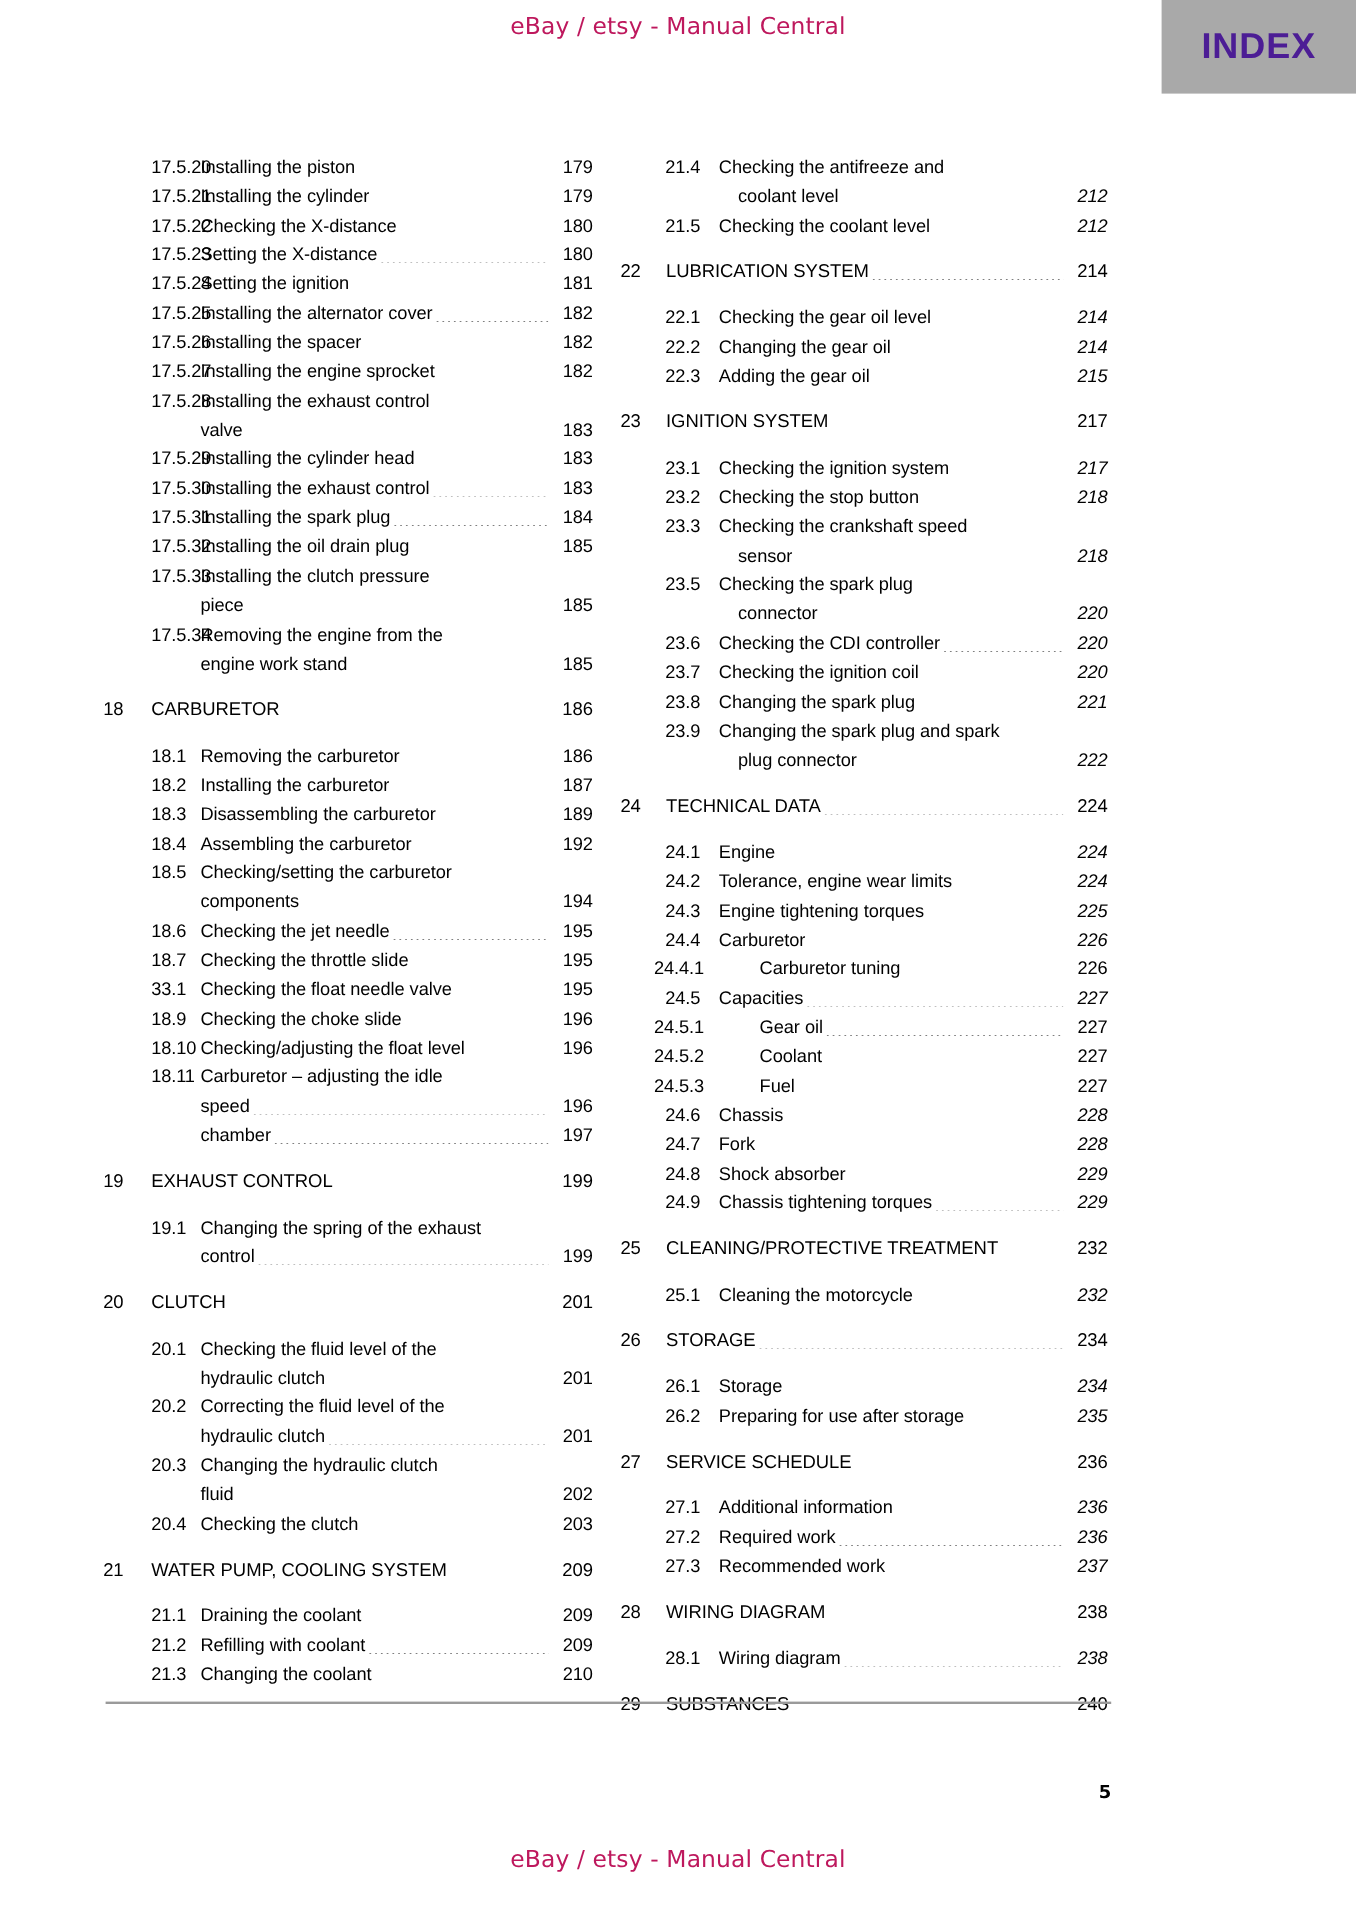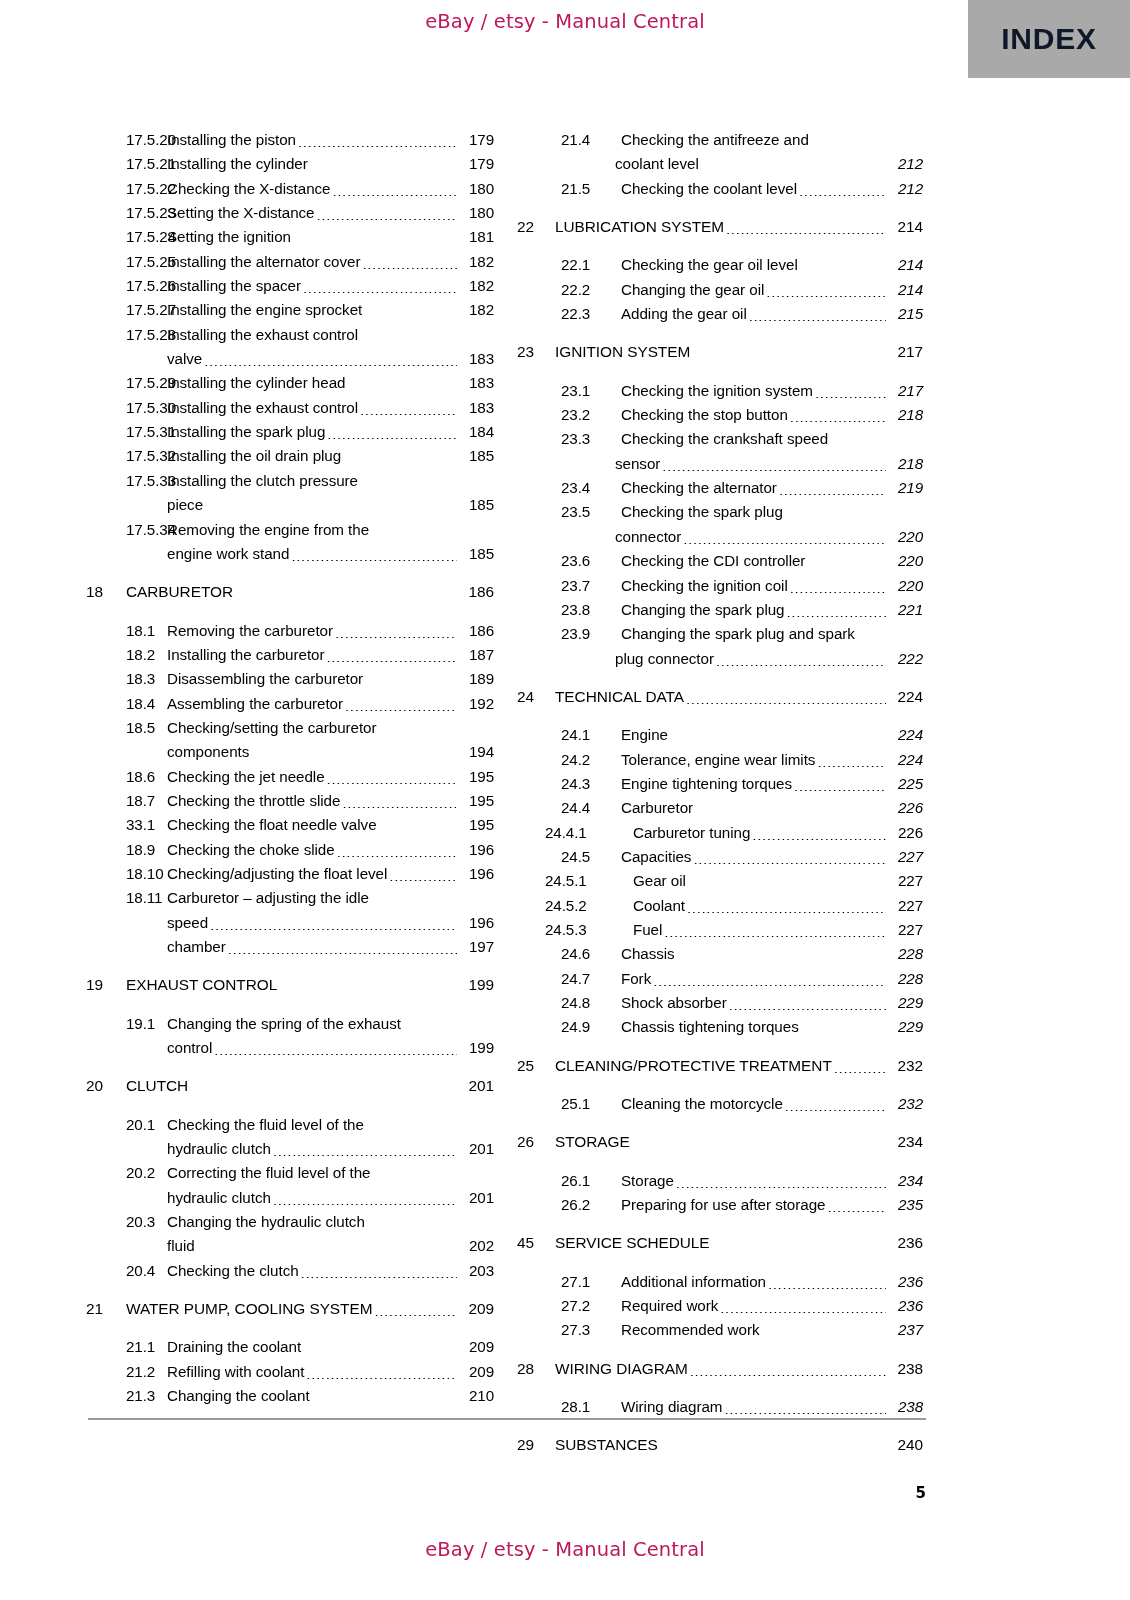--- a/index.html
+++ b/index.html
@@ -42,21 +42,21 @@
     background: #a9a9a9;
     display: flex;
     align-items: center;
     justify-content: center;
   }
   .index-tab-label {
     font-family: "Liberation Sans", sans-serif;
     font-weight: bold;
     font-size: 30px;
     letter-spacing: 0.8px;
-    color: #0f172a;
+    color: #4c1d95;
   }
 
   
   .toc-col {
     position: absolute;
     top: 128px;
   }
   .col-left  { left: 86px;  width: 408px; }
   .col-right { left: 517px; width: 406px; }
 
@@ -116,21 +116,21 @@
   .col-left  .lvl2 .num { width: 41px; margin-left: 40px; }
   .col-left  .lvl2 .pg  { width: 36px; }
 
   
   .col-left  .cont.lvl2 .num { width: 41px; margin-left: 40px; }
 
   
   .col-right .lvl1 .num { width: 38px; }
   .col-right .lvl1 .pg  { width: 36px; }
 
-  .col-right .lvl2 .num { width: 60px; margin-left: 44px; }
+  .col-right .lvl2 .num { width: 60px; margin-left: 22px; text-align: center; }
   .col-right .lvl2 .pg  { width: 36px; font-style: italic; }
 
   .col-right .lvl3 .num { width: 88px; margin-left: 28px; }
   .col-right .lvl3 .pg  { width: 36px; }
   .col-right .cont.lvl2 .num { width: 60px; margin-left: 38px; }
 
   
   .lvl1 .ttl, .lvl1 .num, .lvl1 .pg { font-size: 15.4px; }
 
   
@@ -519,26 +519,20 @@
       <span class="ttl">Checking the crankshaft speed</span>
       <span class="dots"></span>
       <span class="pg"></span>
     </div>
     <div class="toc-row lvl2 cont">
       <span class="num"></span>
       <span class="ttl">sensor</span>
       <span class="dots"></span>
       <span class="pg">218</span>
     </div>
-    <div class="toc-row lvl2">
-      <span class="num">23.4</span>
-      <span class="ttl">Checking the alternator</span>
-      <span class="dots"></span>
-      <span class="pg">219</span>
-    </div>
     <div class="toc-row lvl2 nodots">
       <span class="num">23.5</span>
       <span class="ttl">Checking the spark plug</span>
       <span class="dots"></span>
       <span class="pg"></span>
     </div>
     <div class="toc-row lvl2 cont">
       <span class="num"></span>
       <span class="ttl">connector</span>
       <span class="dots"></span>
@@ -682,21 +676,21 @@
       <span class="dots"></span>
       <span class="pg">234</span>
     </div>
     <div class="toc-row lvl2">
       <span class="num">26.2</span>
       <span class="ttl">Preparing for use after storage</span>
       <span class="dots"></span>
       <span class="pg">235</span>
     </div>
     <div class="toc-row lvl1 gap-before">
-      <span class="num">45</span>
+      <span class="num">27</span>
       <span class="ttl">SERVICE SCHEDULE</span>
       <span class="dots"></span>
       <span class="pg">236</span>
     </div>
     <div class="toc-row lvl2 gap-before">
       <span class="num">27.1</span>
       <span class="ttl">Additional information</span>
       <span class="dots"></span>
       <span class="pg">236</span>
     </div>

